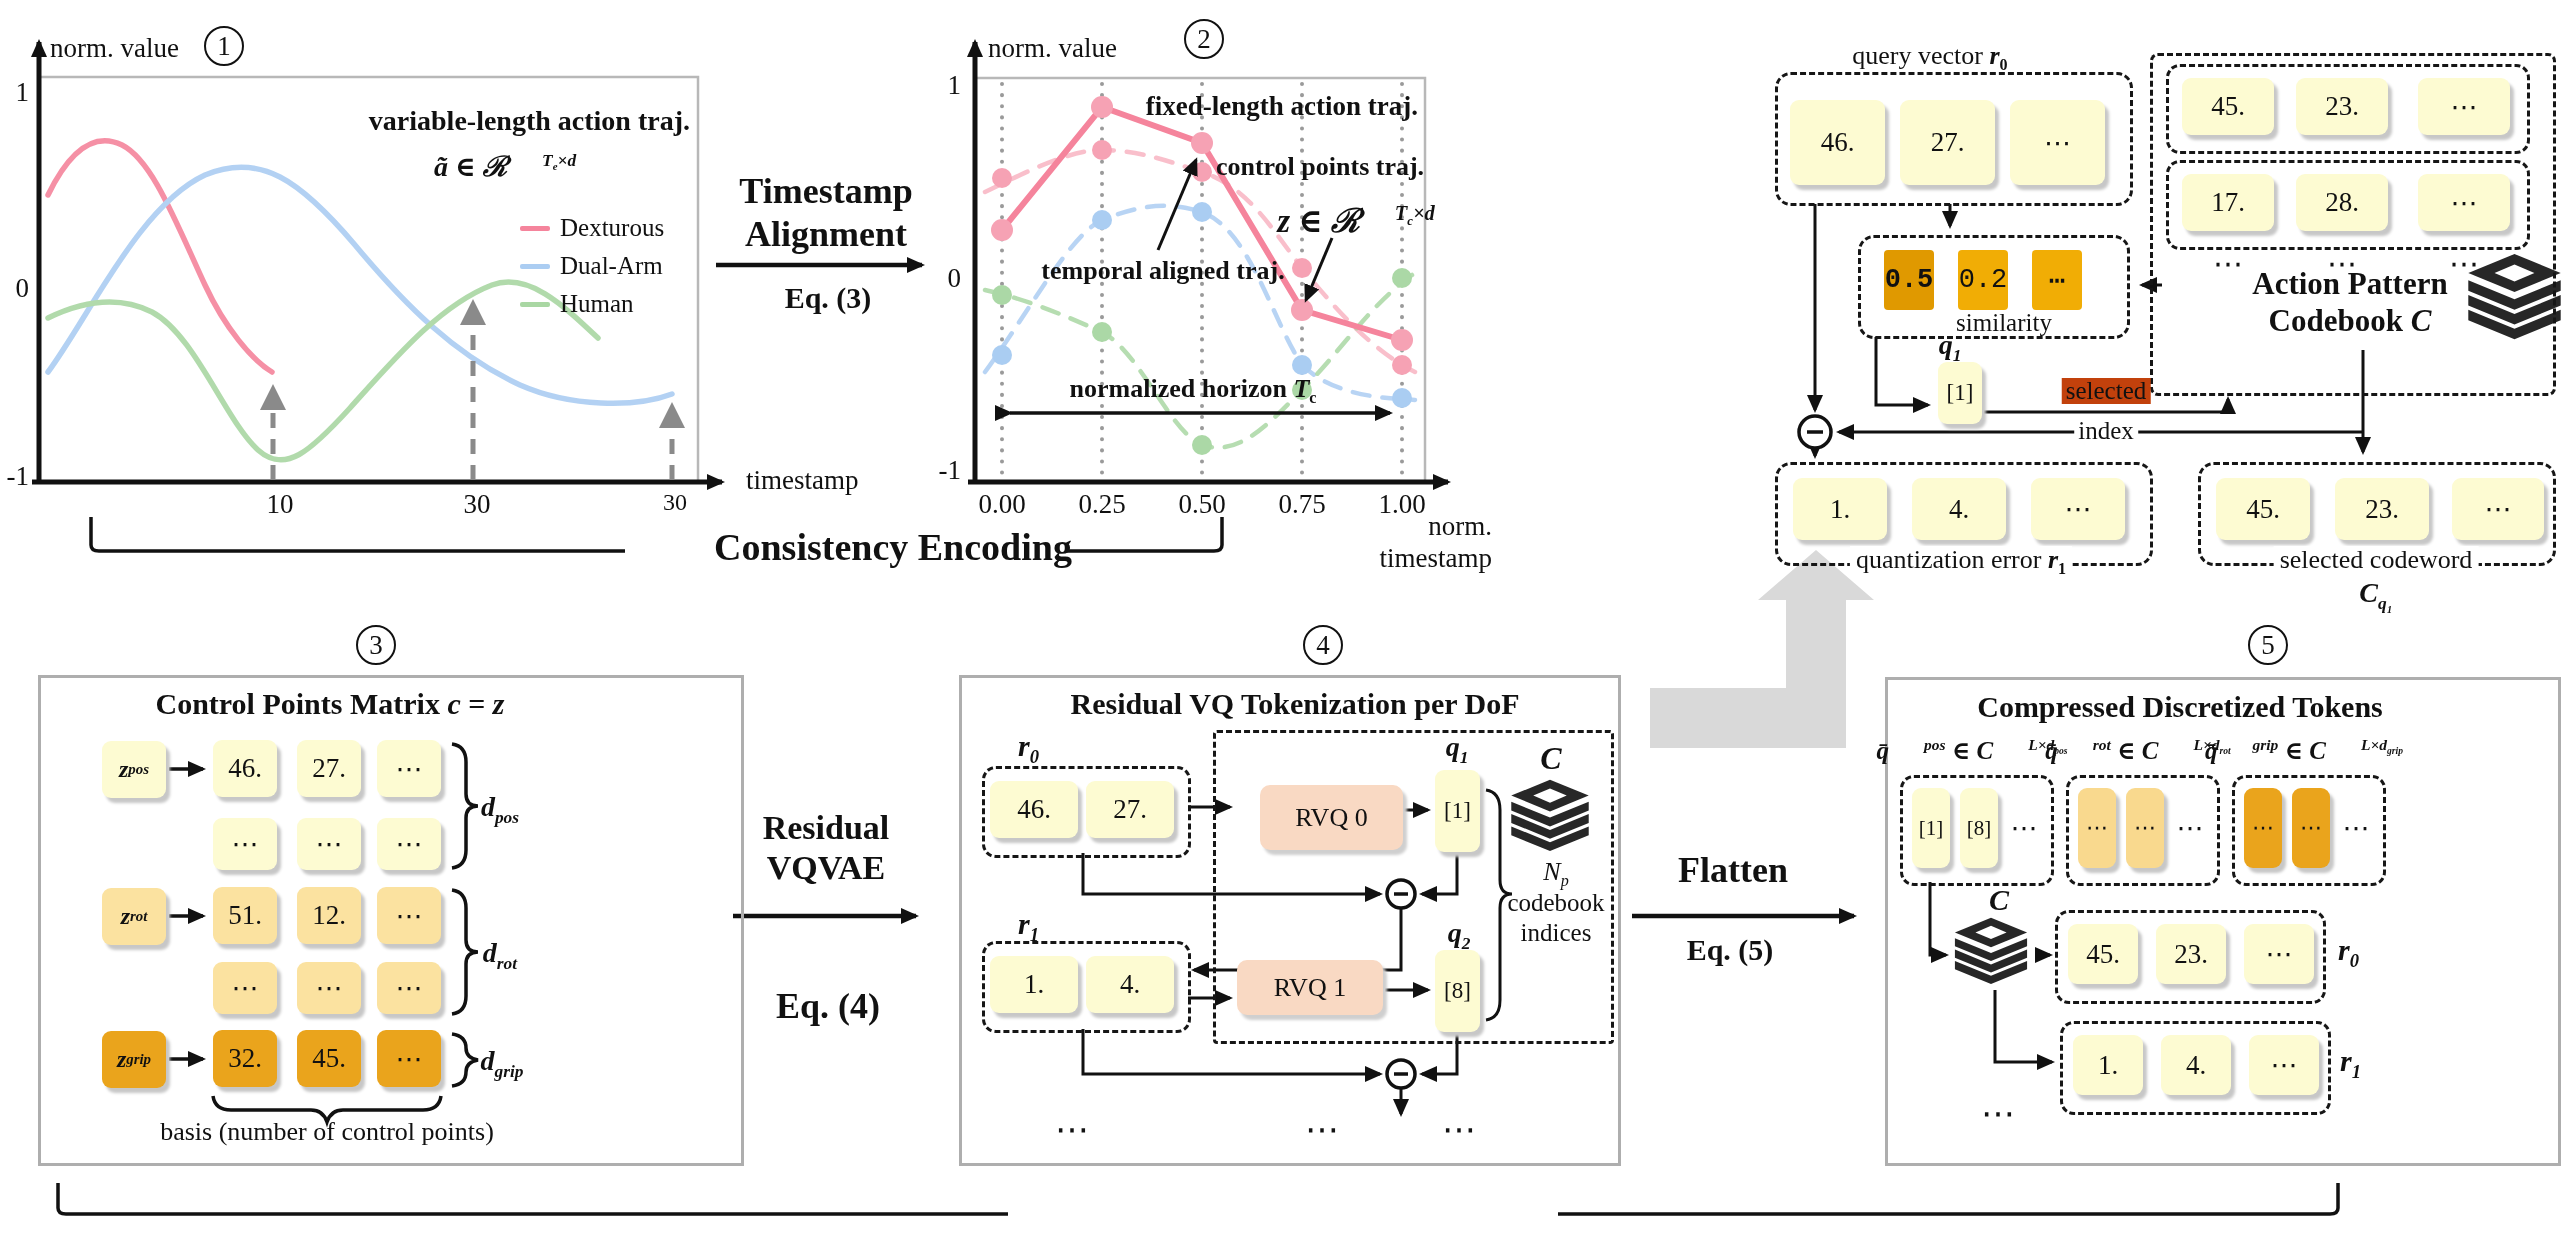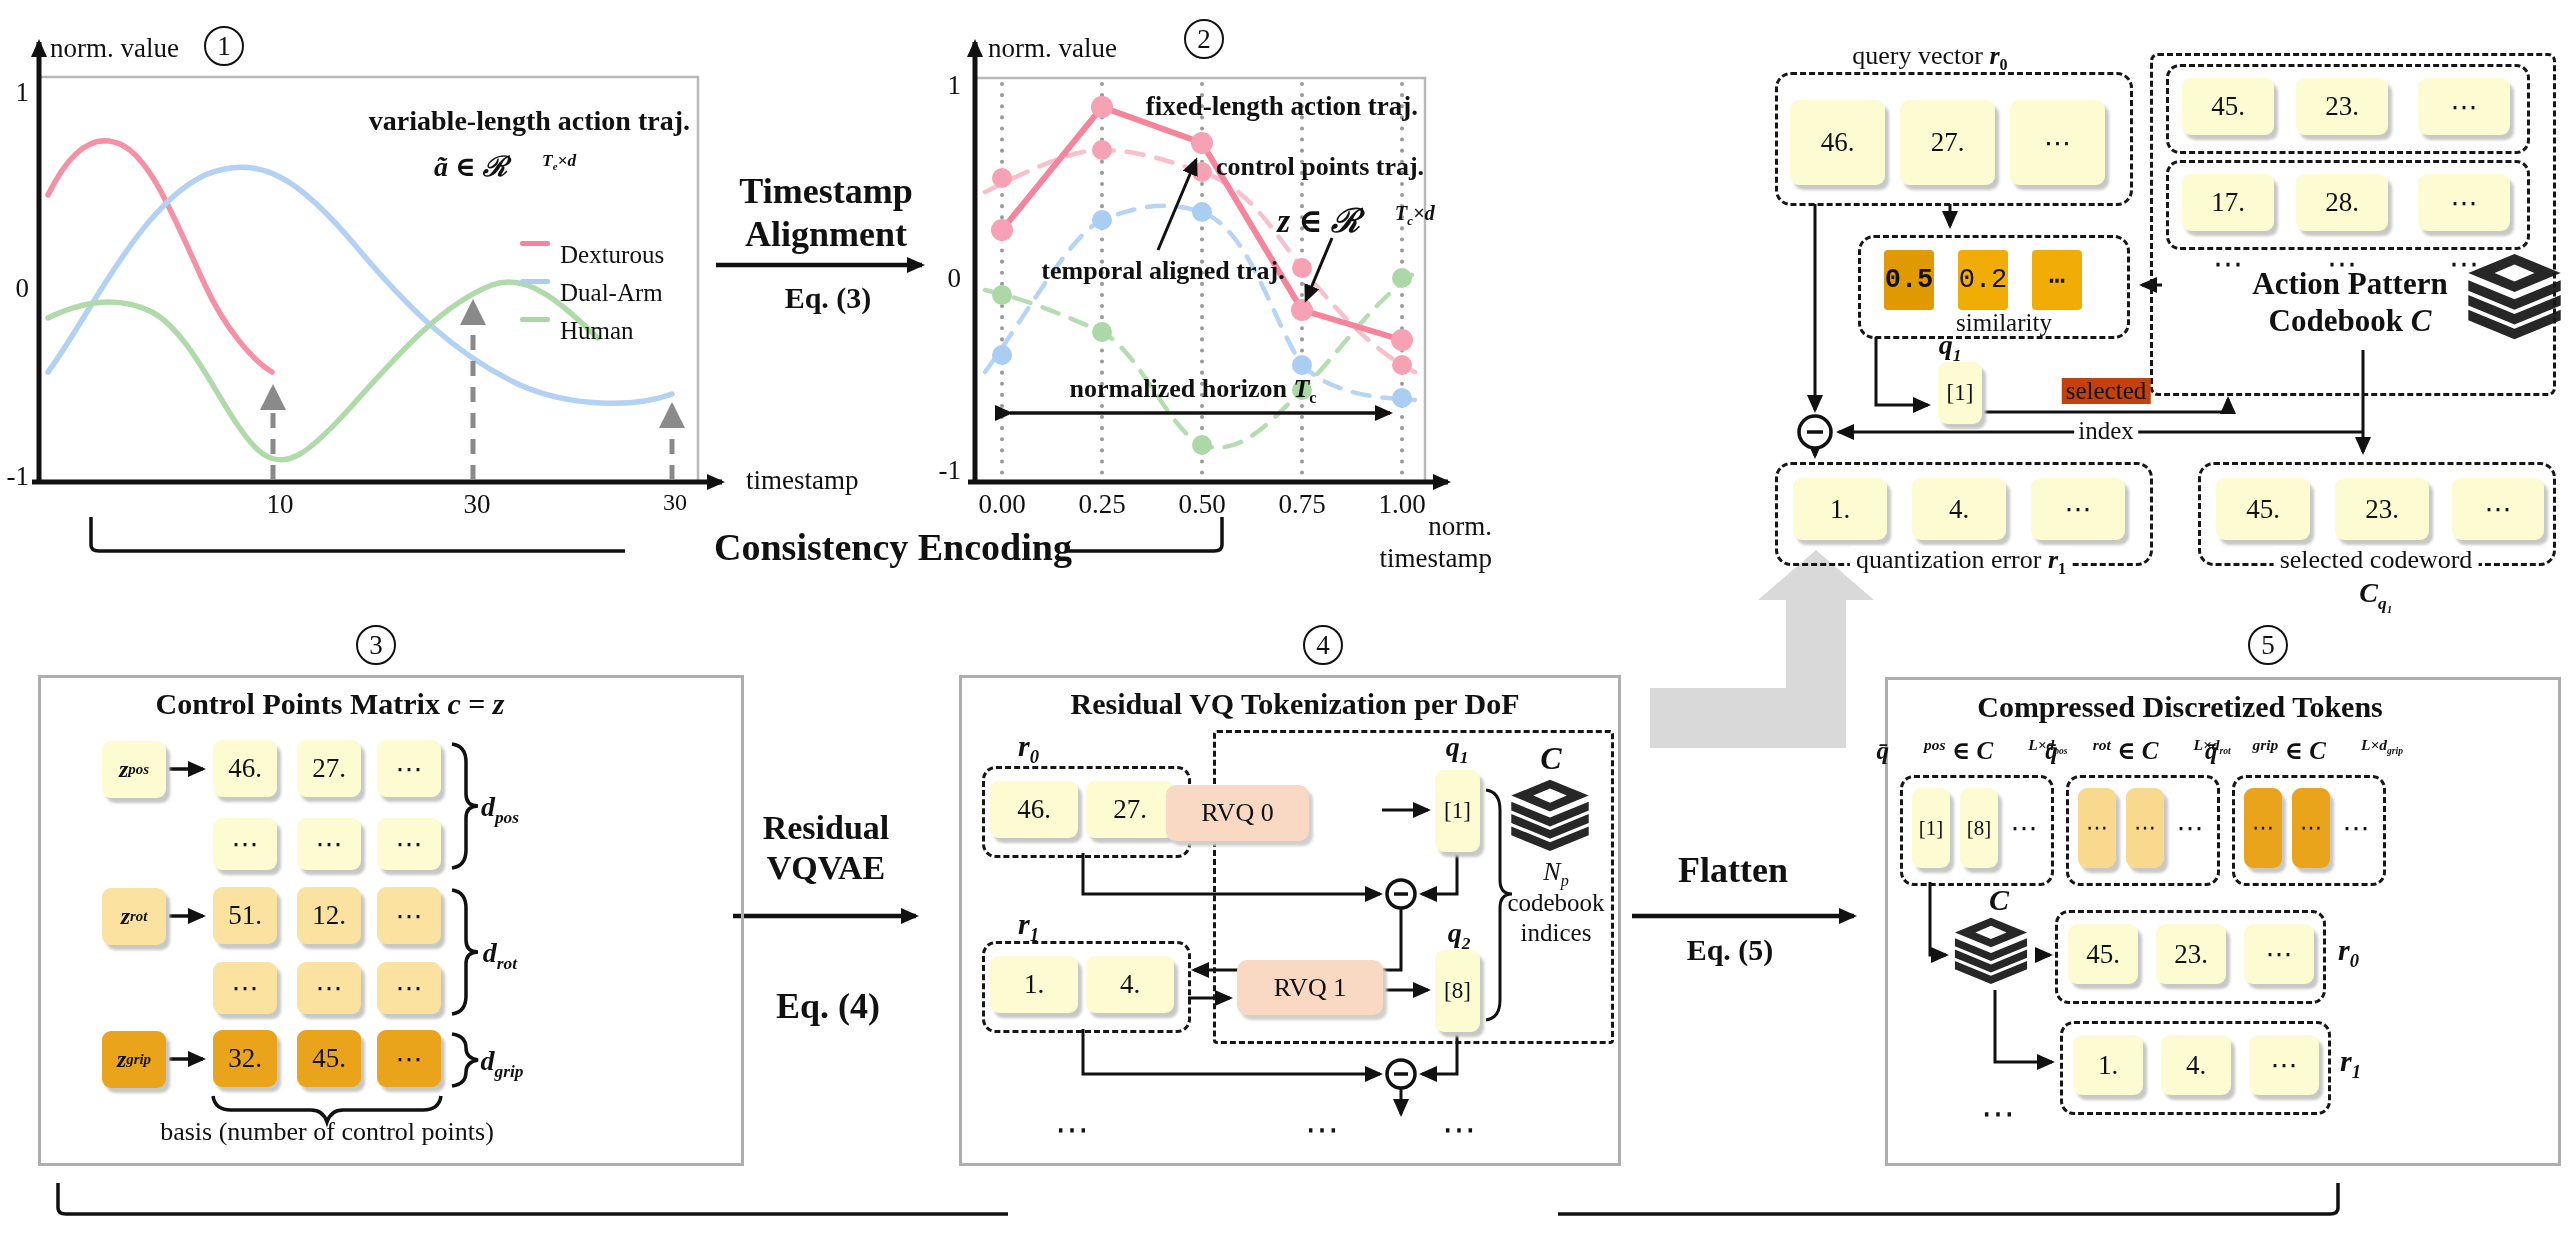--- a/index.html
+++ b/index.html
@@ -13,21 +13,21 @@
   .cell{position:absolute;display:flex;align-items:center;justify-content:center;
         font-size:27px;border-radius:9px;box-shadow:4px 5px 3px #c7c7c7;}
   .cy{background:#fdfbd2;} .cg{background:#fbe2a0;} .co{background:#eaa41c;}
   .sq{border-radius:4px;box-shadow:none;font-family:Liberation Mono, monospace;}
   .dashbox{position:absolute;border:3px dashed #161616;border-radius:16px;}
   .panel{position:absolute;border:3px solid #aeaeae;background:transparent;}
   .circ{position:absolute;width:36px;height:36px;border:2.5px solid #111;border-radius:50%;
         display:flex;align-items:center;justify-content:center;font-size:27px;}
   .rvq{position:absolute;display:flex;align-items:center;justify-content:center;
        background:#f9d9c3;border-radius:10px;box-shadow:4px 5px 3px #cfcfcf;font-size:26px;}
-  .legend-row{position:absolute;display:flex;gap:10px;font-size:25px;margin-top:27px;}
+  .legend-row{position:absolute;display:flex;align-items:center;gap:10px;font-size:25px;}
   .legend-dash{display:inline-block;width:30px;height:5px;border-radius:2px;}
 </style>
 </head>
 <body>
 
 <div id="fig">
 
 <svg class="abs" style="left:0;top:0" width="2569" height="1250" viewBox="0 0 2569 1250">
   <defs>
     <marker id="mb" markerUnits="userSpaceOnUse" markerWidth="20" markerHeight="18" refX="15" refY="8" orient="auto">
@@ -338,21 +338,21 @@
     </div>
 <div class="panel" style="left:959px;top:675px;width:656px;height:485px"></div>
 <div class="lbl b cx" style="left:1295px;top:688px;font-size:30px">Residual VQ Tokenization per DoF</div>
 
 <div class="lbl b i" style="left:1018px;top:730px;font-size:30px"><span>r</span><sub>0</sub></div>
 <div class="dashbox" style="left:982px;top:766px;width:203px;height:86px;border-radius:14px"></div>
 <div class="cell cy" style="left:990px;top:781px;width:88px;height:57px">46.</div>
 <div class="cell cy" style="left:1086px;top:781px;width:88px;height:57px">27.</div>
 
 <div class="dashbox" style="left:1213px;top:730px;width:395px;height:308px;border-radius:4px"></div>
-<div class="rvq" style="left:1166px;top:785px;width:143px;height:56px">RVQ 0</div>
+<div class="rvq" style="left:1260px;top:785px;width:143px;height:65px">RVQ 0</div>
 <div class="lbl b i cx" style="left:1457px;top:732px;font-size:28px"><span>q</span><sub>1</sub></div>
 <div class="cell cy" style="left:1435px;top:770px;width:45px;height:82px;font-size:23px">[1]</div>
 <div class="lbl b i cx" style="left:1551px;top:742px;font-size:32px">C</div>
 
 <div class="lbl b i" style="left:1018px;top:908px;font-size:30px"><span>r</span><sub>1</sub></div>
 <div class="dashbox" style="left:982px;top:941px;width:203px;height:86px;border-radius:14px"></div>
 <div class="cell cy" style="left:990px;top:956px;width:88px;height:57px">1.</div>
 <div class="cell cy" style="left:1086px;top:956px;width:88px;height:57px">4.</div>
 <div class="rvq" style="left:1237px;top:960px;width:146px;height:55px">RVQ 1</div>
 <div class="lbl b i cx" style="left:1459px;top:918px;font-size:28px"><span>q</span><sub>2</sub></div>

